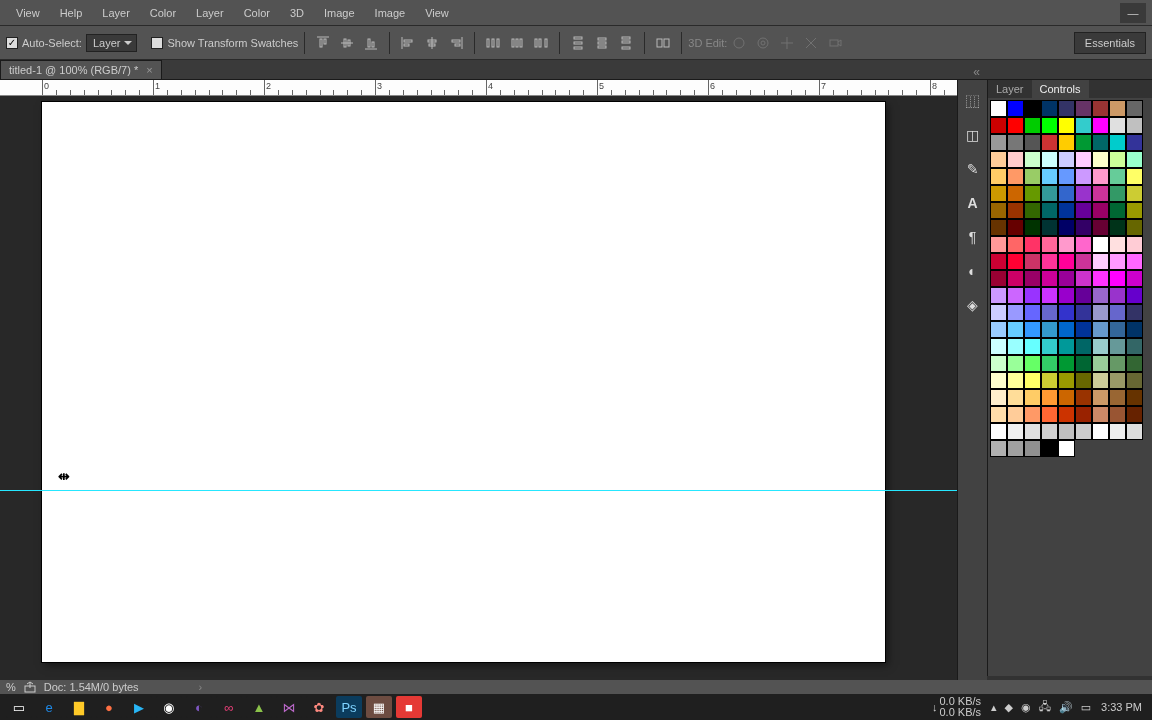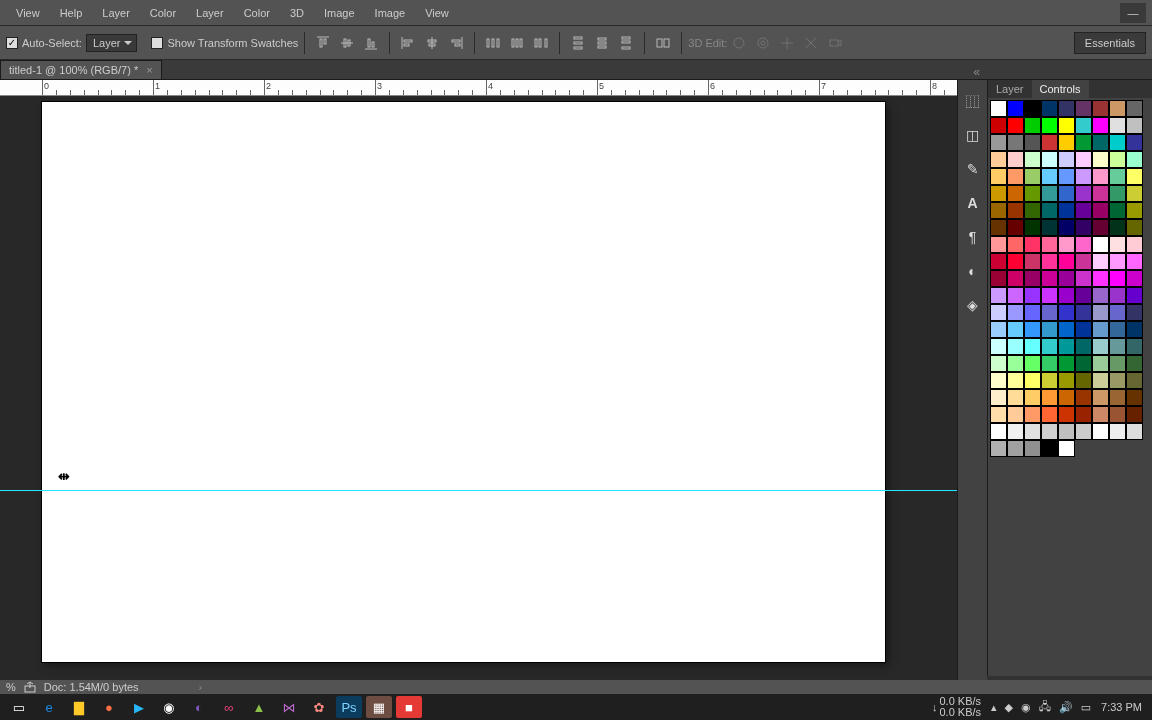--- a/index.html
+++ b/index.html
@@ -547,15 +547,15 @@
     <div class="netblk">
       <div>0.0 KB/s</div>
       <div>0.0 KB/s</div>
     </div>
     <span class="tri">▴</span>
     <span class="tri">◆</span>
     <span class="tri">◉</span>
     <span class="tri">🖧</span>
     <span class="tri">🔊</span>
     <span class="tri">▭</span>
-    <span style="margin:0 6px">7:33 PM</span>
+    <span style="margin:0 6px">3:33 PM</span>
   </div>
 </div>
 
 </body></html>

